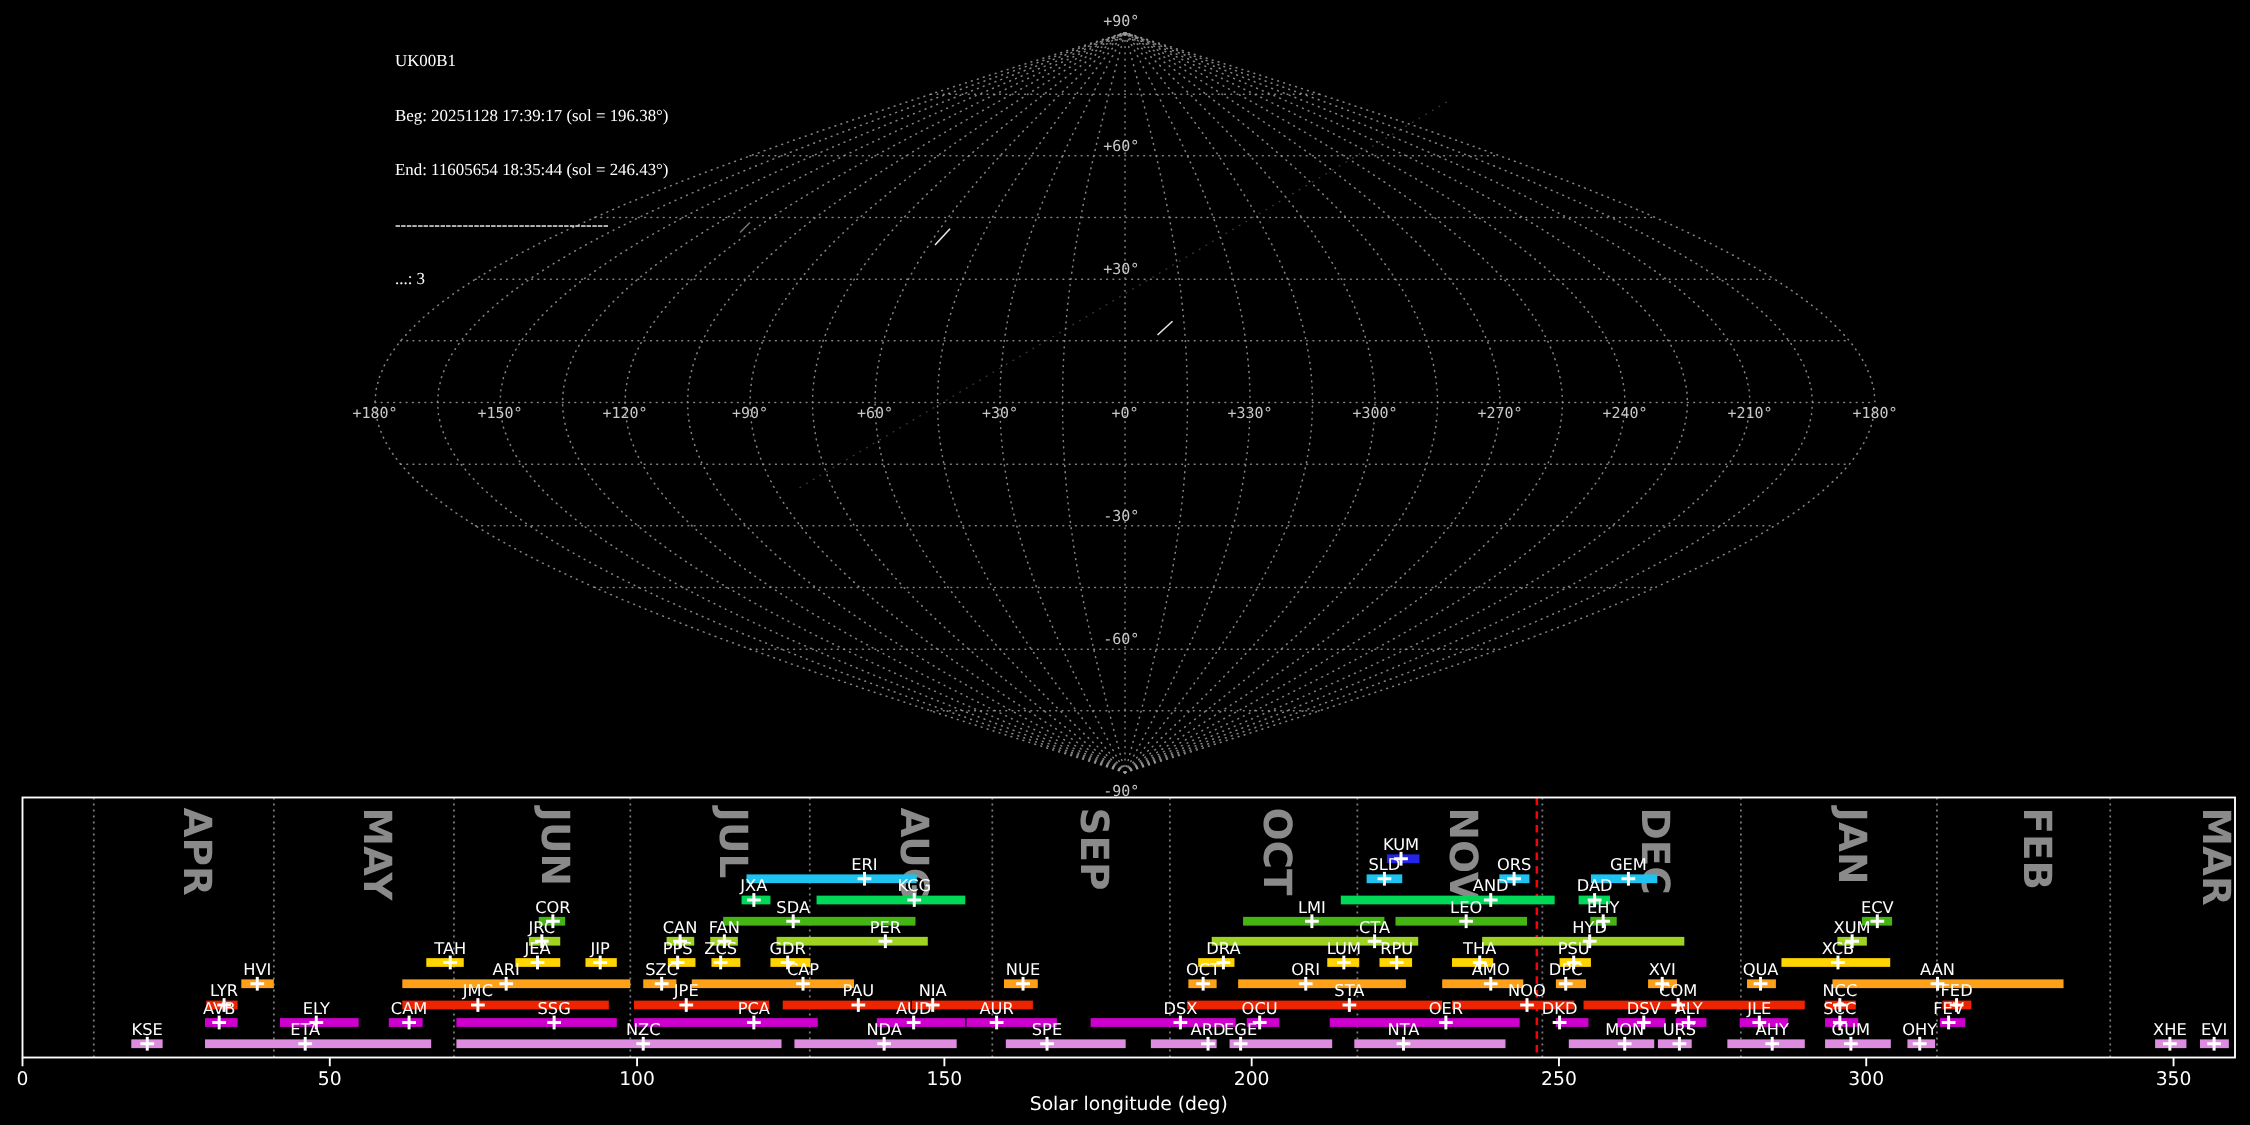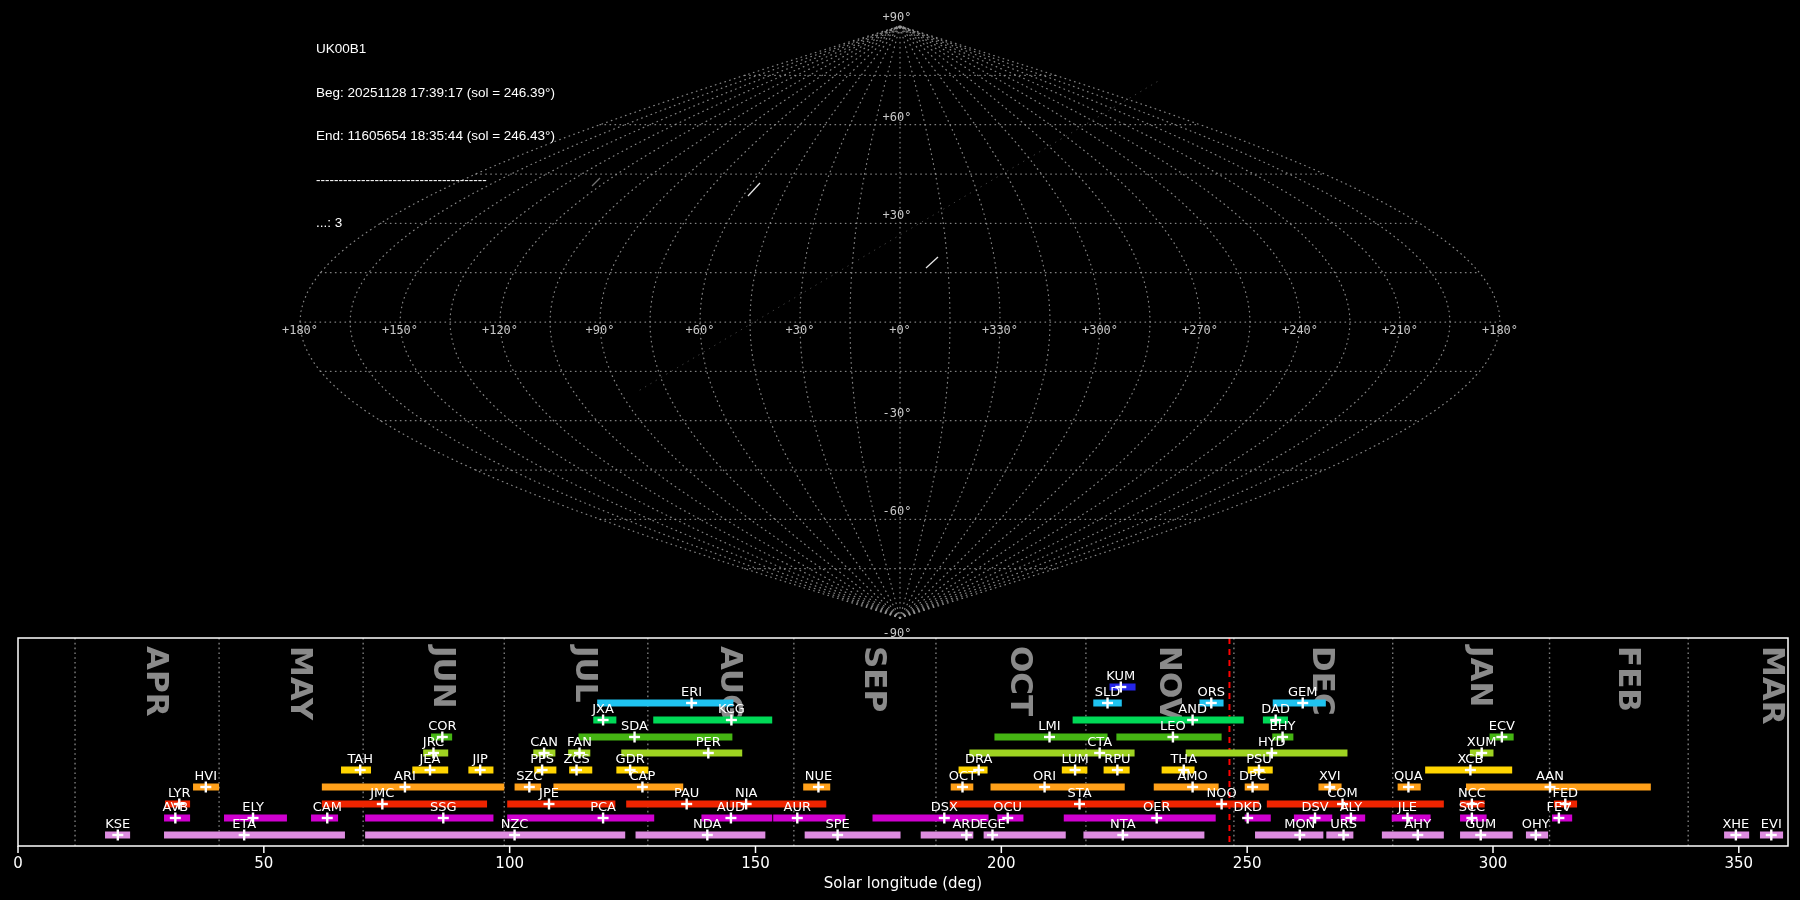--- a/index.html
+++ b/index.html
@@ -1,19 +1,19 @@
 <!DOCTYPE html>
 <html><head>
 <meta charset="utf-8">
 <style>
   html,body{margin:0;padding:0;background:#000;}
   #screen{position:relative;width:1800px;height:900px;background:#000;overflow:hidden;
           font-family:"DejaVu Sans",sans-serif;}
   #info{position:absolute;left:316px;top:13px;color:#fff;
-        font-family:Liberation Sans, sans-serif;font-size:13.5px;line-height:14.5px;
+        font-family:Liberation Serif, serif;font-size:13.5px;line-height:14.5px;
         white-space:pre;}
   svg{position:absolute;left:0;top:0;}
   text{font-family:"DejaVu Sans",sans-serif;}
   .mono{font-family:"DejaVu Sans Mono",monospace;}
 </style>
 </head>
 <body>
 
 <div id="screen">
   <svg id="sky" width="1800" height="900" viewBox="0 0 1800 900">
@@ -465,18 +465,18 @@
       <line x1="1247.1666666666667" y1="846" x2="1247.1666666666667" y2="853" stroke="#fff" stroke-width="1.5"></line>
       <text x="1247.1666666666667" y="868" fill="#fff" font-size="15" text-anchor="middle">250</text>
       <line x1="1493" y1="846" x2="1493" y2="853" stroke="#fff" stroke-width="1.5"></line>
       <text x="1493" y="868" fill="#fff" font-size="15" text-anchor="middle">300</text>
       <line x1="1738.8333333333333" y1="846" x2="1738.8333333333333" y2="853" stroke="#fff" stroke-width="1.5"></line>
       <text x="1738.8333333333333" y="868" fill="#fff" font-size="15" text-anchor="middle">350</text>
       <text x="903" y="888" fill="#fff" font-size="15" text-anchor="middle">Solar longitude (deg)</text>
     </svg>
   <div id="info">
     <div>UK00B1</div>
-    <div>Beg: 20251128 17:39:17 (sol = 246.39°)</div>
+    <div>Beg: 20251128 17:39:17 (sol = 196.38°)</div>
     <div>End: 11605654 18:35:44 (sol = 246.43°)</div>
     <div>--------------------------------------</div>
     <div>...: 3</div>
   </div>
 </div>
 
 </body></html>

